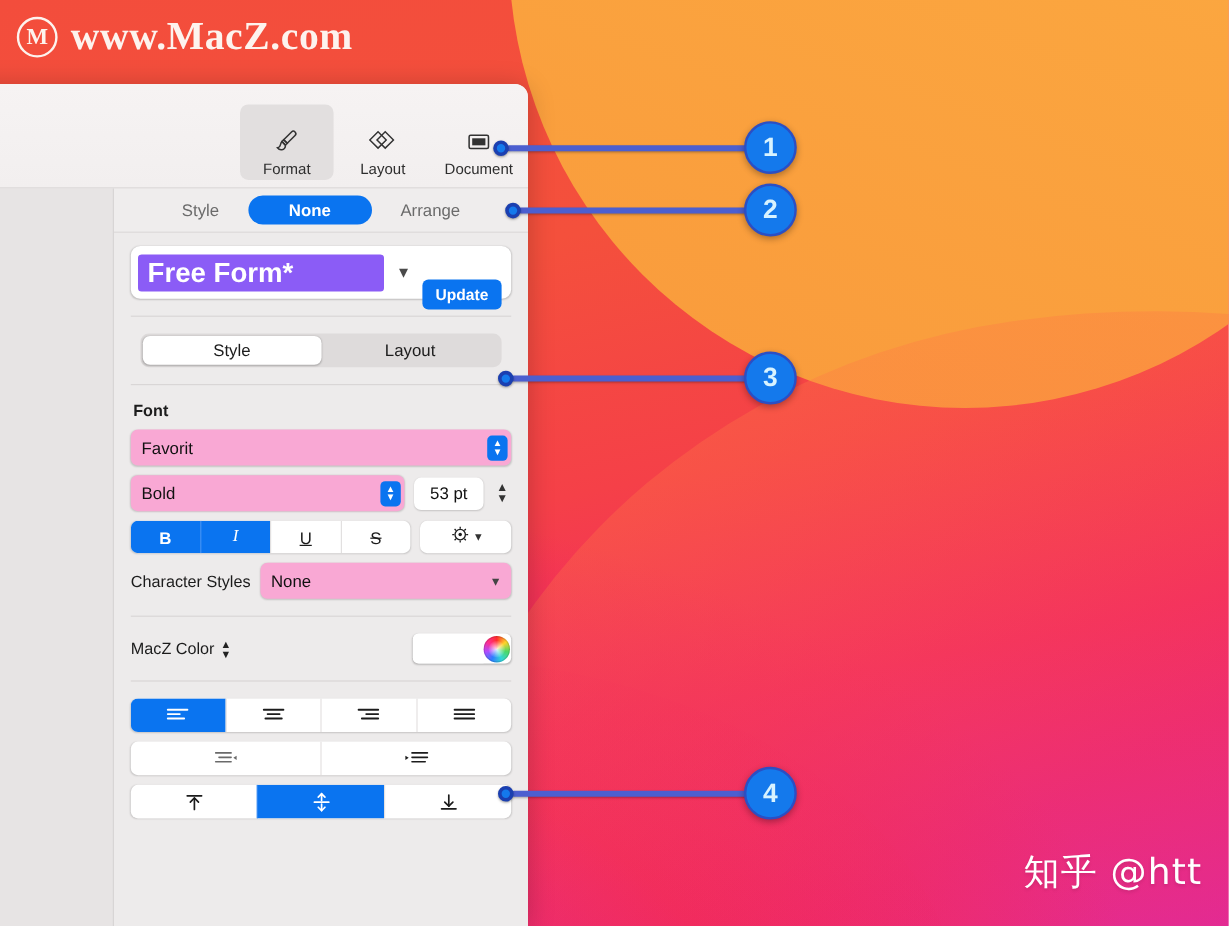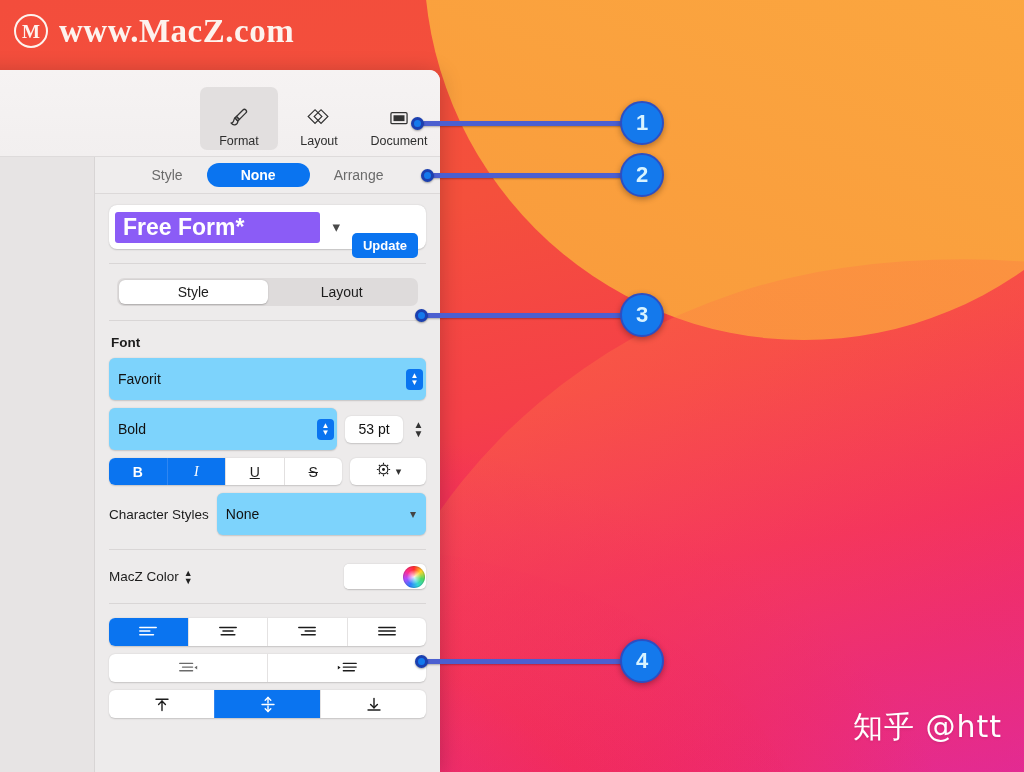--- a/index.html
+++ b/index.html
@@ -180,21 +180,21 @@
   .seg2 {
     flex: 1; display:flex; align-items:center; justify-content:center;
     font-size: 14px; color: #1c1c1c; border-radius: 6px;
   }
   .seg2.sel { background: #fff; box-shadow: 0 0.5px 1.5px rgba(0,0,0,0.22); }
 
   .section-label { font-size: 13.5px; font-weight: bold; color: #1c1c1c; margin: 0 0 8px 2px; }
 
   
   .field {
-    background: #7dd3fc; border-radius: 6px; height: 42px;
+    background: #f9a8d4; border-radius: 6px; height: 30px;
     display: flex; align-items: center;
     padding: 0 3px 0 9px;
     font-size: 14px; color: #111;
     box-shadow: 0 0.5px 1.5px rgba(0,0,0,0.17);
     gap: 27px;
   }
   .field .fval { flex: 1; white-space: nowrap; overflow: hidden; }
   .bluestep {
     width: 17px; height: 21px; border-radius: 4px;
     background: #0a74f0; color: #fff;

